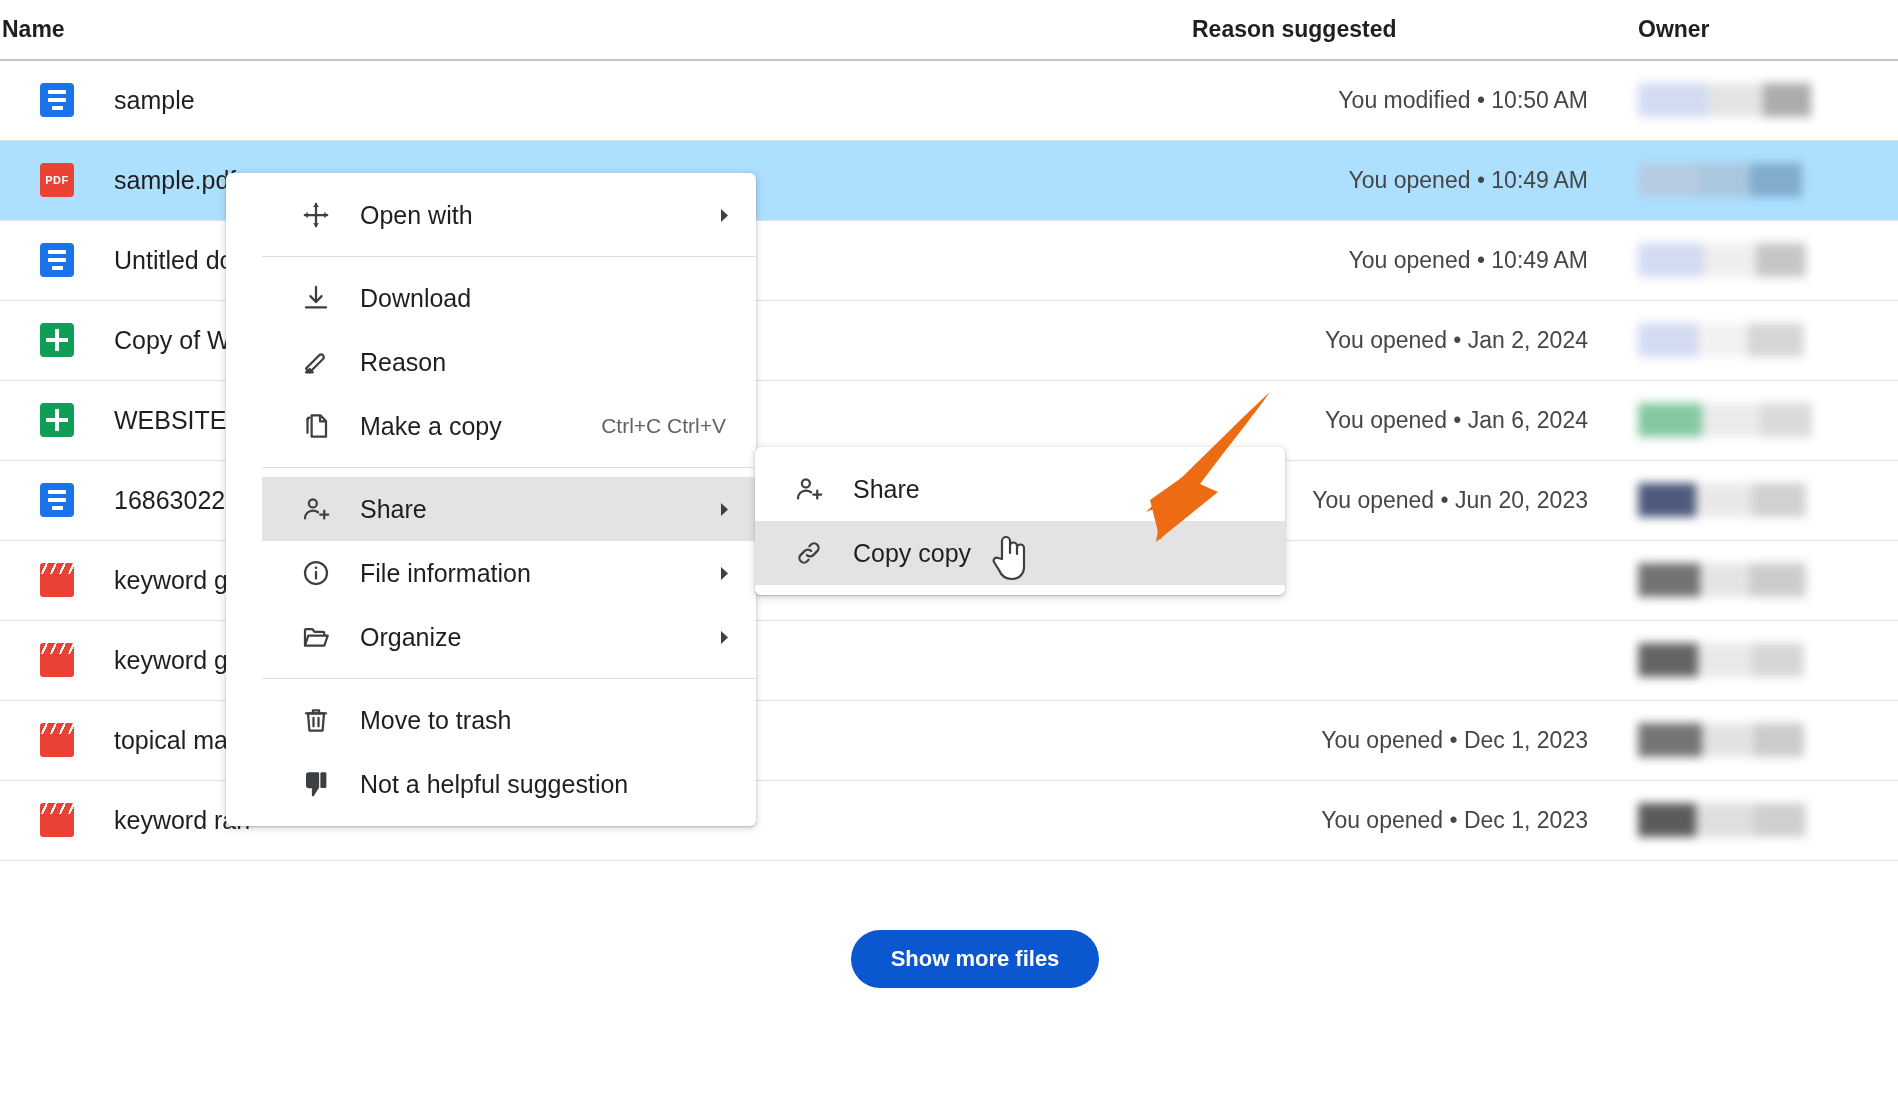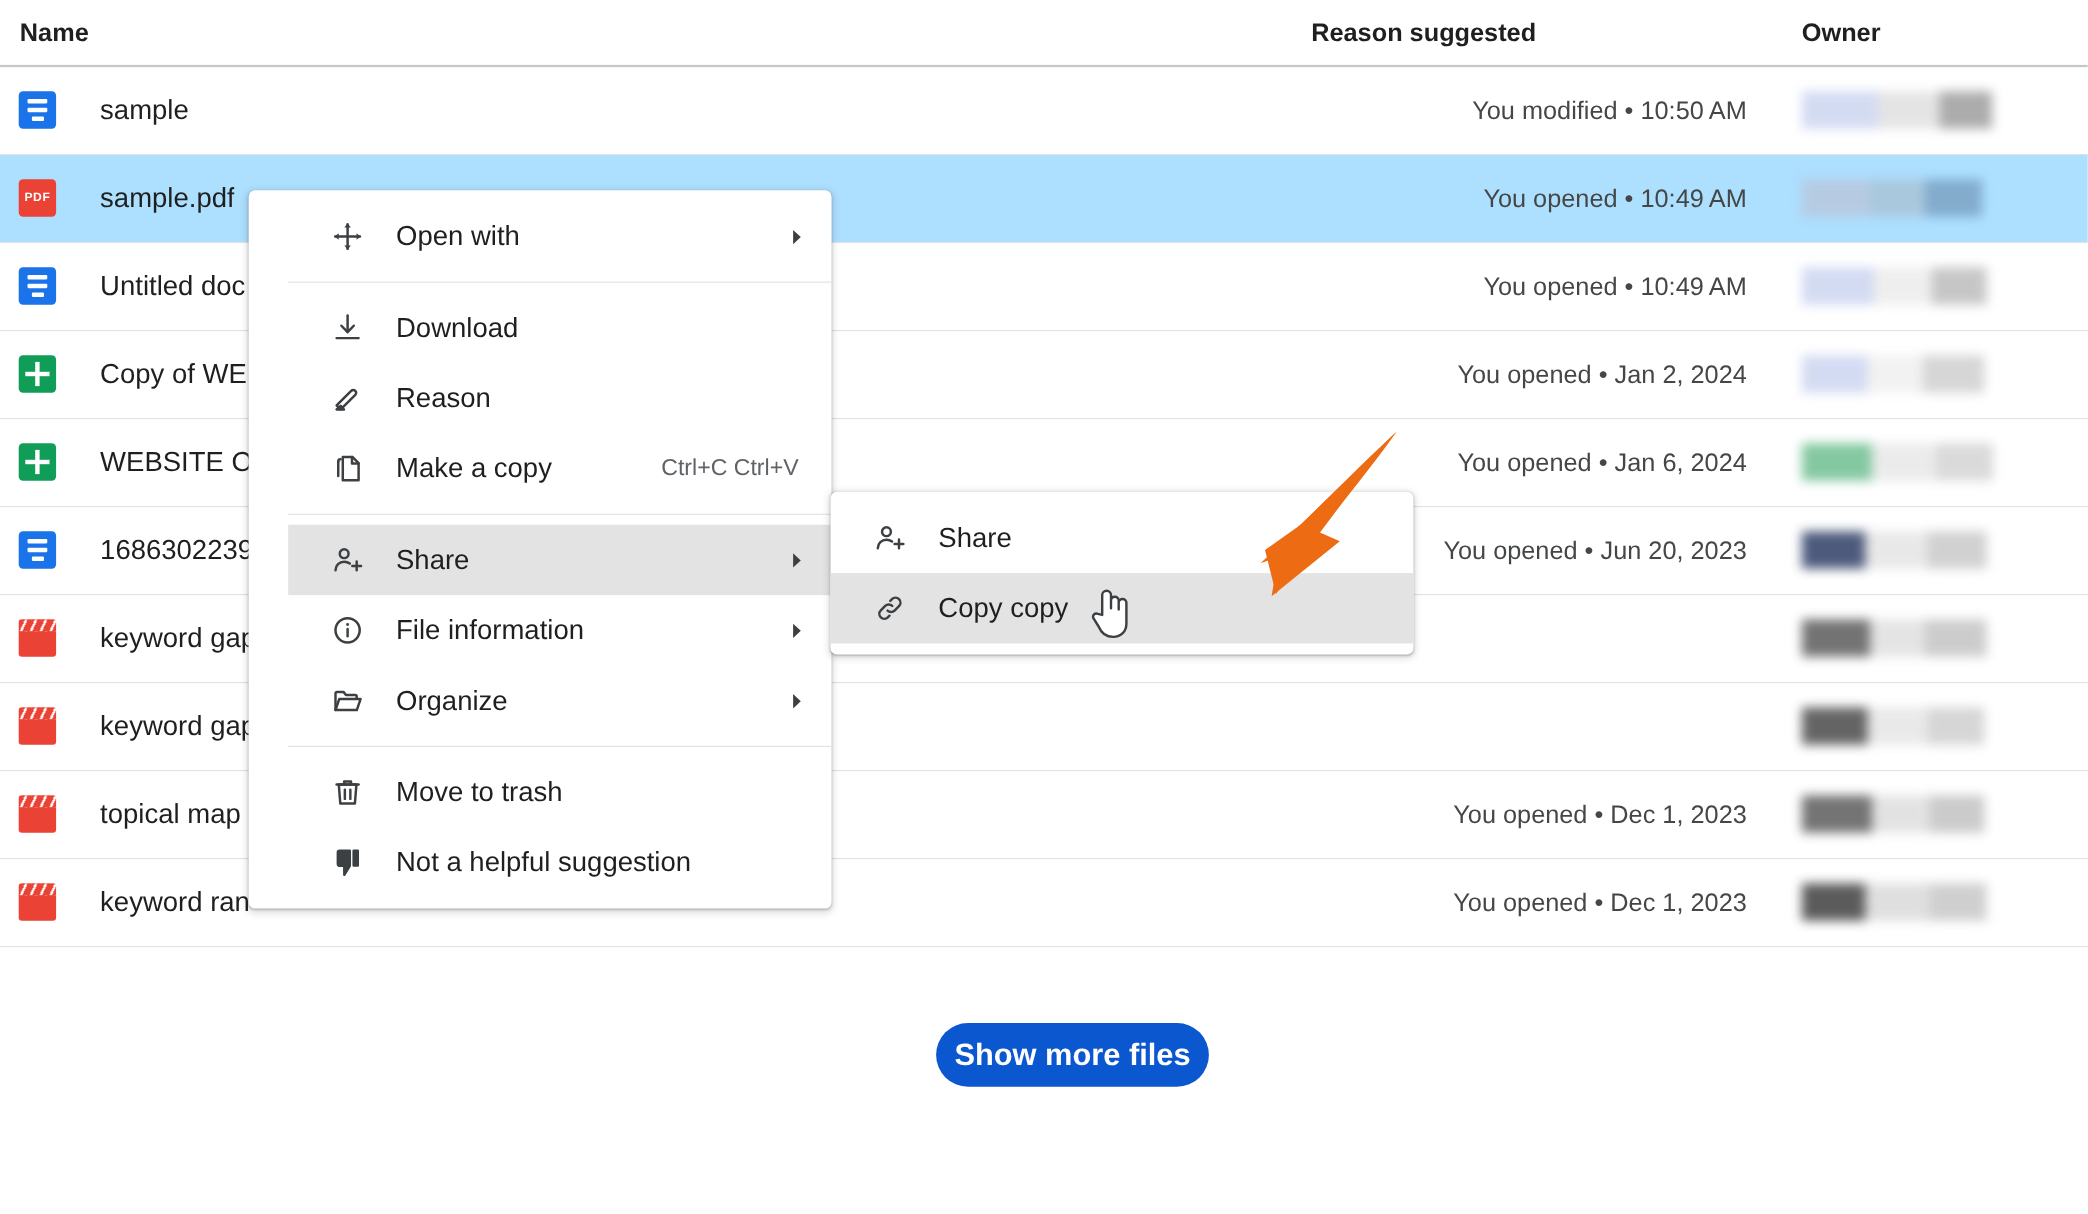--- a/index.html
+++ b/index.html
@@ -22,31 +22,31 @@
     text-align: left;
     font-size: 23px;
     font-weight: 700;
     color: #1f1f1f;
     padding: 0 0 0 0;
     height: 60px;
     vertical-align: middle;
     border-bottom: 2px solid #c4c7c5;
     background: #fff;
   }
-  th.h-name   { padding-left: 18px; }
+  th.h-name   { padding-left: 2px; }
   th.h-reason { padding-left: 12px; }
   th.h-owner  { padding-left: 38px; }
 
   tbody tr { height: 80px; border-bottom: 1px solid #e3e3e3; }
   tbody tr.selected { background: #addfff; }
   tbody tr.selected td { border-bottom-color: #addfff; text-align: right; }
 
   td { vertical-align: middle; padding: 0; }
 
-  .name-cell { display: flex; align-items: center; padding-left: 17px; }
+  .name-cell { display: flex; align-items: center; padding-left: 40px; }
   .file-icon { width: 34px; height: 34px; flex: 0 0 34px; margin-right: 40px; position: relative; }
   .file-name {
     font-size: 25px; color: #1f1f1f; white-space: nowrap;
     overflow: hidden; text-overflow: clip;
   }
   .reason-cell {
     font-size: 23px; color: #444746; text-align: right; padding-right: 12px;
     white-space: nowrap;
   }
   .owner-cell { padding-left: 38px; }
@@ -112,21 +112,21 @@
   .mi-label { font-size: 25px; color: #1f1f1f; white-space: nowrap; flex: 1; }
   .mi-shortcut { font-size: 21px; color: #5f6368; white-space: nowrap; margin-right: 8px; }
   .mi-arrow { width: 20px; display:flex; align-items:center; justify-content:center; color:#3c4043; }
   .menu-sep { height: 1px; background: #e0e0e0; margin: 9px 0; }
 
   
   #show-more-button {
     position: absolute; left: 851px; top: 930px;
     width: 248px; height: 58px; border-radius: 29px;
     background: #0b57d0; border: none; color: #fff;
-    font-size: 28px; font-weight: 700; font-family: "Liberation Sans", sans-serif;
+    font-size: 22px; font-weight: 700; font-family: "Liberation Sans", sans-serif;
     cursor: pointer; display:flex; align-items:center; justify-content:center;
   }
 
   
   #annotation-arrow { position: absolute; left: 1100px; top: 380px; pointer-events: none; }
 
   
   #mouse-cursor { position: absolute; left: 990px; top: 533px; pointer-events: none; }
 </style>
 </head>

